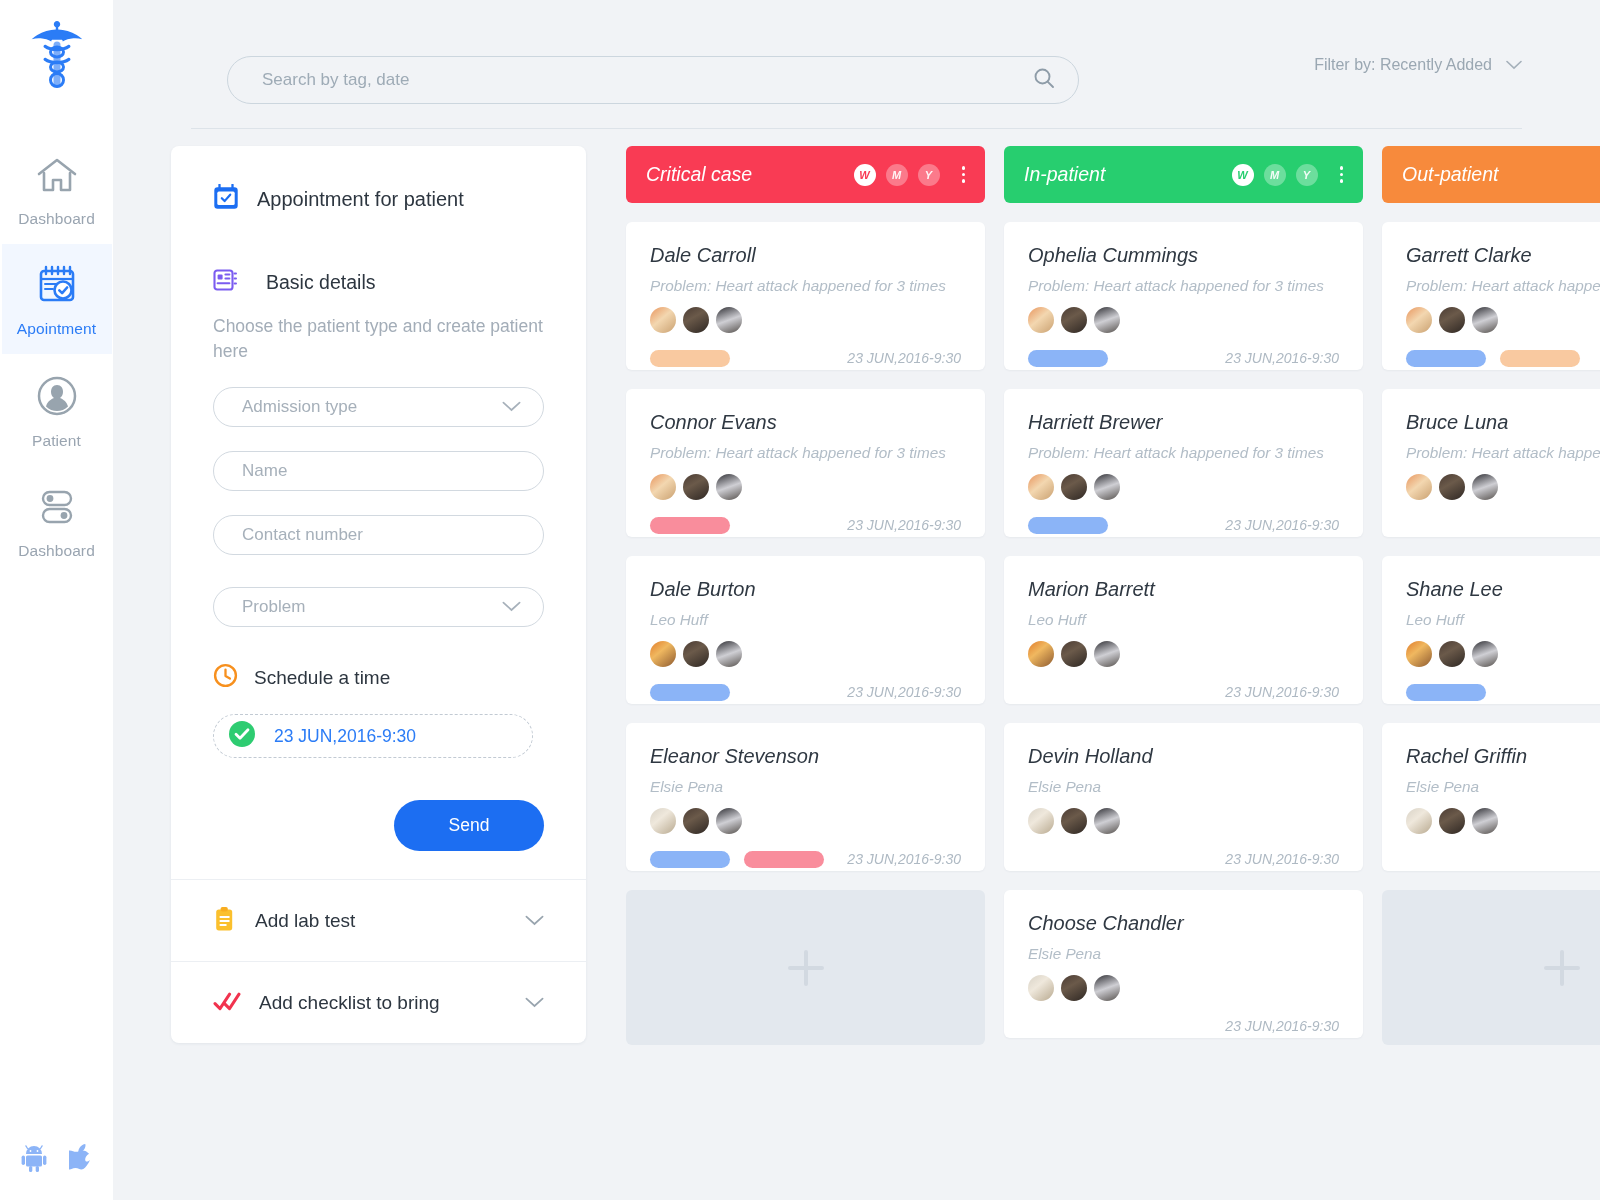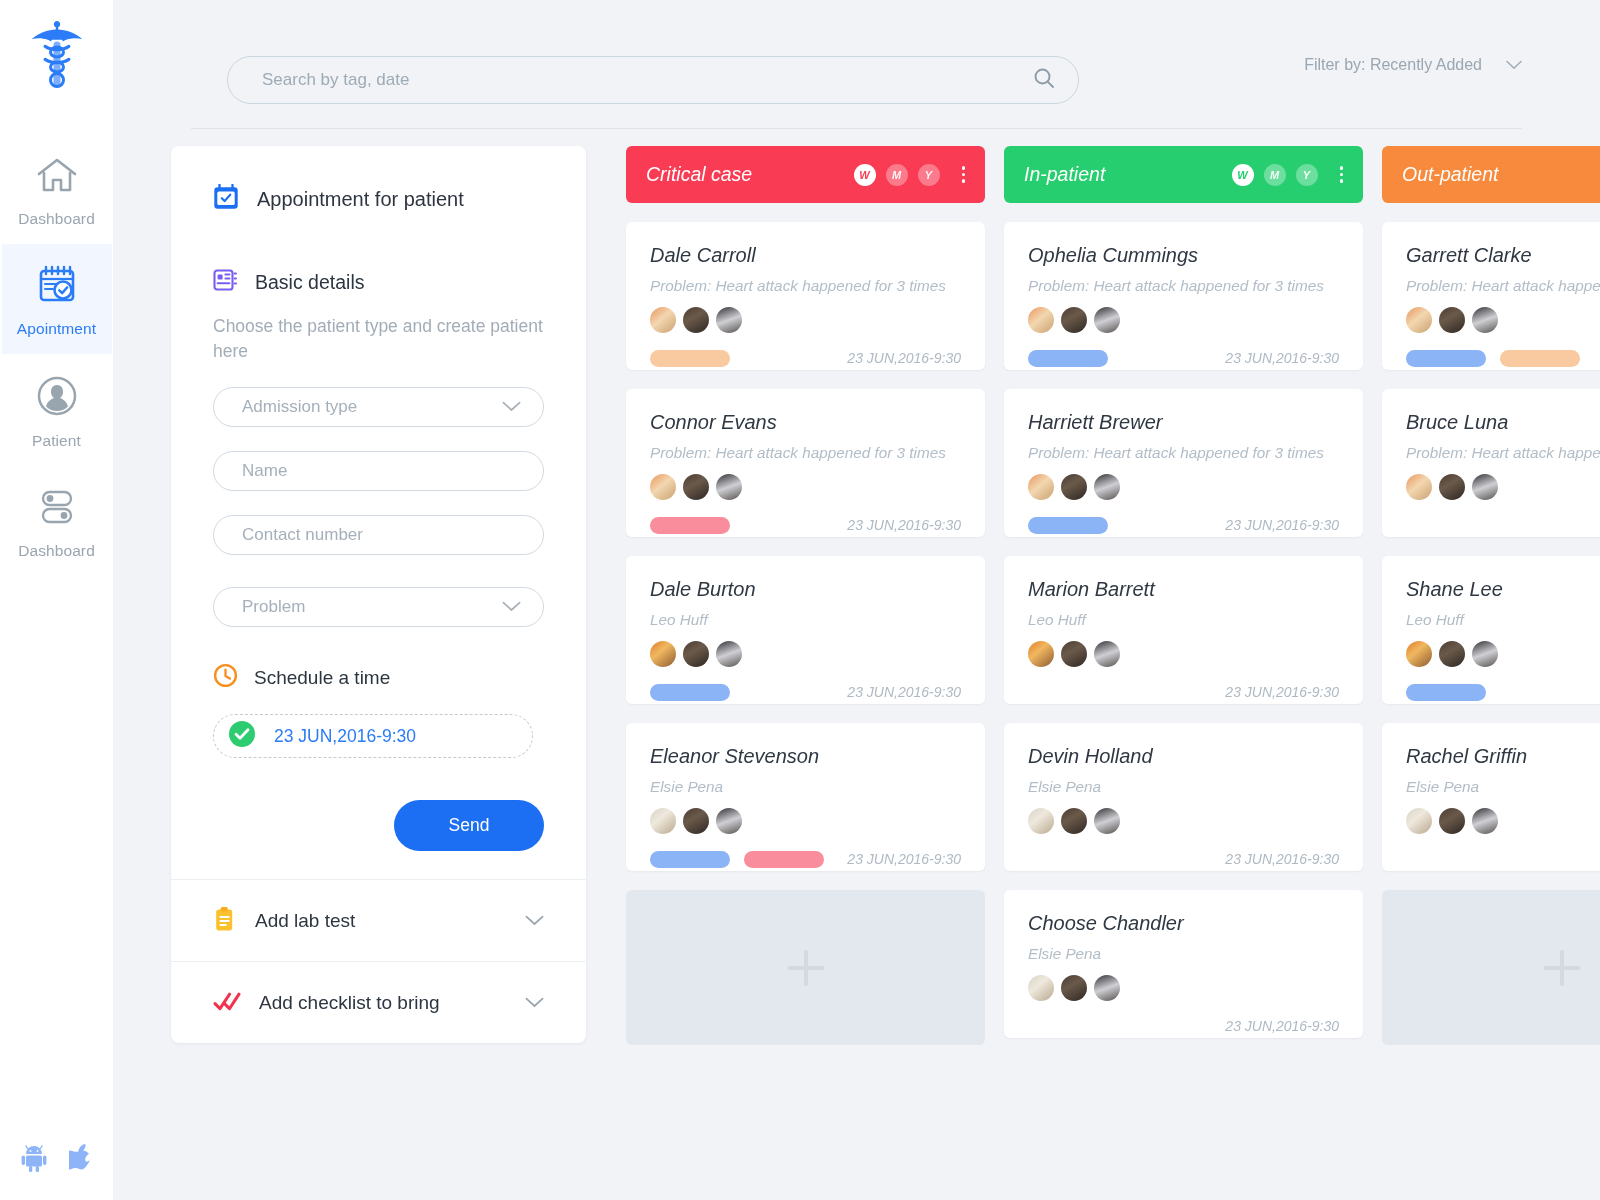--- a/index.html
+++ b/index.html
@@ -45,37 +45,37 @@
     background: #f1f3f6; display: flex; align-items: center;
     padding: 0 22px 0 34px;
   }
   .search-input {
     flex: 1; border: 0; outline: 0; background: transparent;
     font-size: 17px; color: #6b7a87; font-family: "Liberation Sans", sans-serif;
   }
   .search-input::placeholder { color: #9eabb6; }
   .filter {
     margin-left: auto; margin-right: 78px;
-    display: flex; align-items: center; gap: 24px;
+    display: flex; align-items: center; gap: 14px;
     font-size: 16px; color: #9aa7b2; cursor: pointer; white-space: nowrap;
   }
   .divider { height: 1px; background: #dde3e9; margin: 0 78px 0 78px; }
 
   .content { display: flex; padding: 17px 0 0 58px; gap: 0; }
 
   
   .form-card {
     width: 415px; flex: 0 0 415px; background: #fff; border-radius: 8px;
     box-shadow: 0 1px 3px rgba(30,50,80,.07);
     margin-right: 40px; align-self: flex-start;
   }
   .form-body { padding: 38px 42px 28px 42px; }
   .row-head { display: flex; align-items: center; gap: 18px; }
   .row-head .t1 { font-size: 20px; color: #2d3640; }
-  .section-head { display: flex; align-items: center; gap: 18px; margin-top: 54px; }
+  .section-head { display: flex; align-items: center; gap: 29px; margin-top: 54px; }
   .section-head .t2 { font-size: 19.5px; color: #2d3640; }
   .helper {
     margin-top: 18px; font-size: 17.5px; line-height: 1.4; color: #a3adb8;
     max-width: 330px;
   }
   .field {
     margin-top: 24px; height: 40px; border: 1.3px solid #d2d9e0; border-radius: 26px;
     display: flex; align-items: center; padding: 0 22px 0 28px;
     background: #fff;
   }

